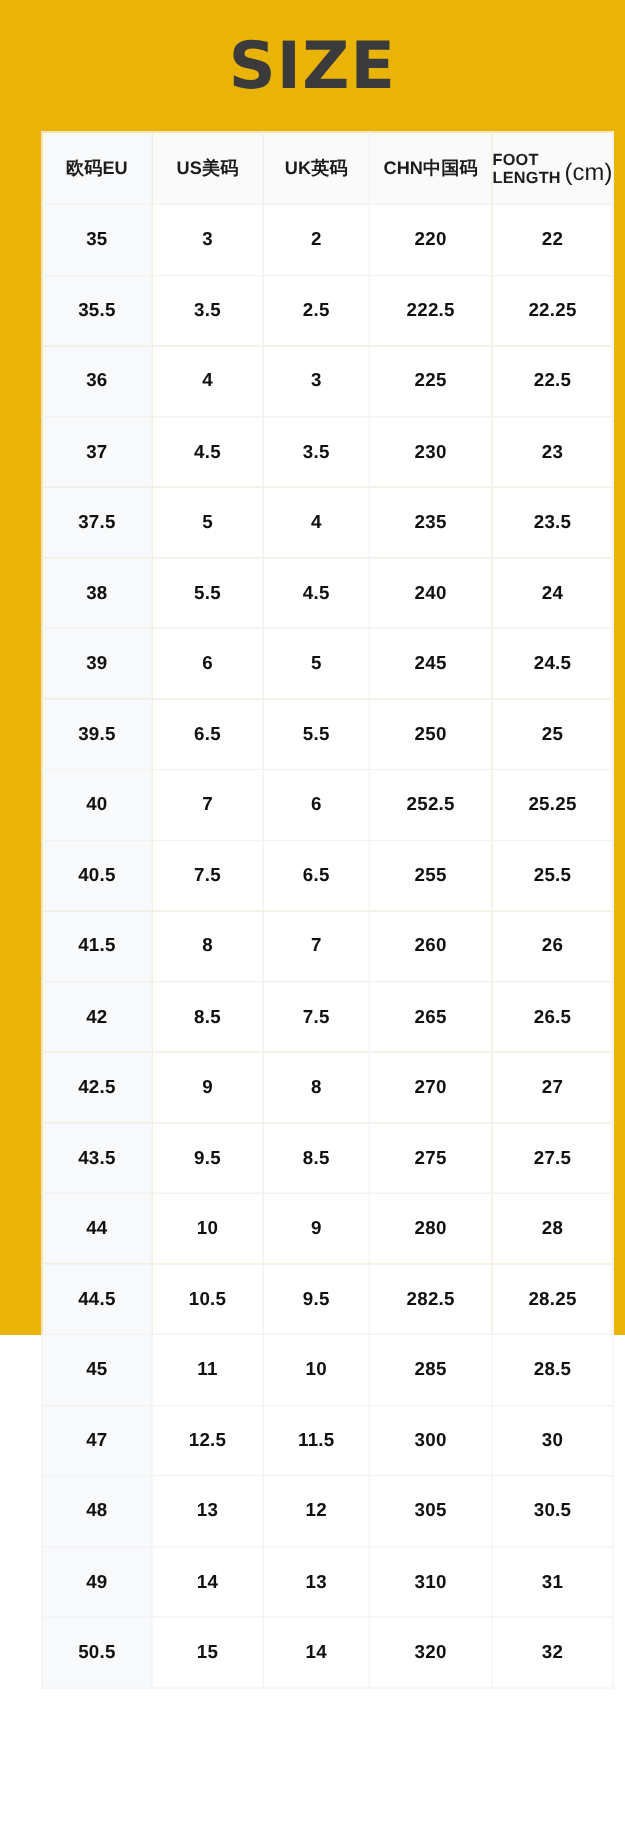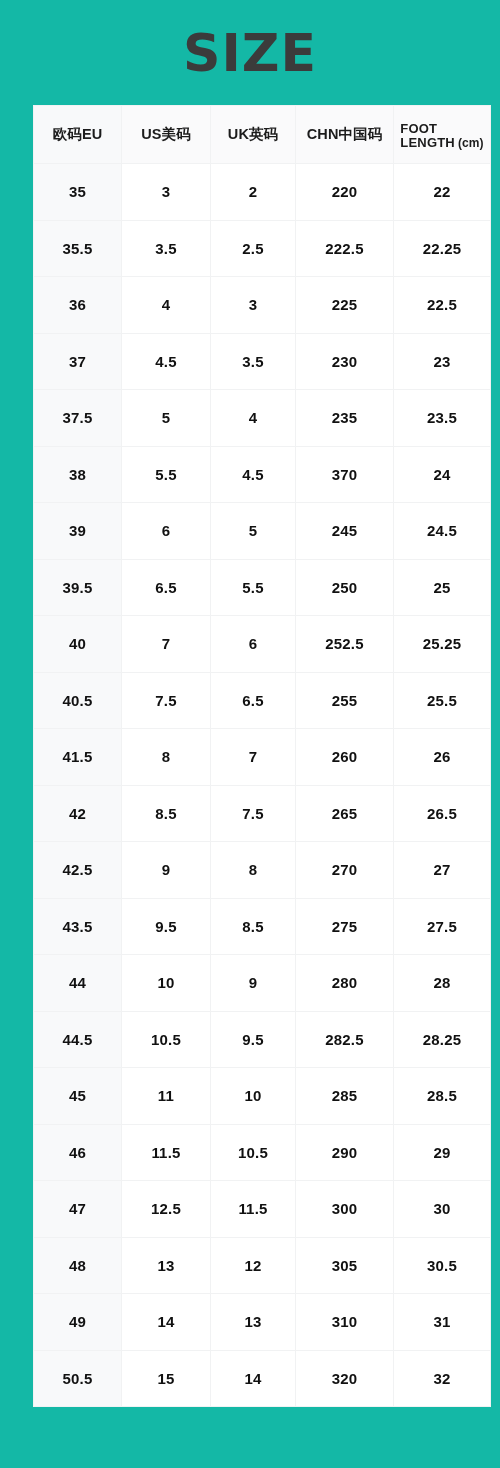--- a/index.html
+++ b/index.html
@@ -11,22 +11,22 @@
     width: 500px;
     height: 1468px;
     font-family: "Liberation Sans", "DejaVu Sans", sans-serif;
     -webkit-font-smoothing: antialiased;
     overflow: hidden;
   }
 
   .page {
     position: relative;
     width: 500px;
-    height: 1468px;
-    background: #14b8a6;
+    height: 1068px;
+    background: #eab308;
   }
 
   
   .title {
     position: absolute;
     left: 0;
     top: 24px;
     width: 500px;
     text-align: center;
     font-size: 52px;
@@ -101,22 +101,22 @@
     display: inline-block;
     text-align: left;
     font-size: 13px;
     font-weight: 700;
     line-height: 14px;
     letter-spacing: 0.2px;
     color: #1c1c1c;
   }
   .foot-head .fl-unit {
     display: inline-block;
-    font-size: 12px;
-    font-weight: 700;
+    font-size: 19px;
+    font-weight: 400;
     color: #1c1c1c;
     align-self: flex-end;
     padding-bottom: 1px;
   }
 </style>
 </head>
 <body>
 
 <div class="page">
 
@@ -181,21 +181,21 @@
             <td class="col-first">37.5</td>
             <td>5</td>
             <td>4</td>
             <td>235</td>
             <td>23.5</td>
           </tr>
           <tr>
             <td class="col-first">38</td>
             <td>5.5</td>
             <td>4.5</td>
-            <td>370</td>
+            <td>240</td>
             <td>24</td>
           </tr>
           <tr>
             <td class="col-first">39</td>
             <td>6</td>
             <td>5</td>
             <td>245</td>
             <td>24.5</td>
           </tr>
           <tr>
@@ -262,27 +262,20 @@
             <td>28.25</td>
           </tr>
           <tr>
             <td class="col-first">45</td>
             <td>11</td>
             <td>10</td>
             <td>285</td>
             <td>28.5</td>
           </tr>
           <tr>
-            <td class="col-first">46</td>
-            <td>11.5</td>
-            <td>10.5</td>
-            <td>290</td>
-            <td>29</td>
-          </tr>
-          <tr>
             <td class="col-first">47</td>
             <td>12.5</td>
             <td>11.5</td>
             <td>300</td>
             <td>30</td>
           </tr>
           <tr>
             <td class="col-first">48</td>
             <td>13</td>
             <td>12</td>

